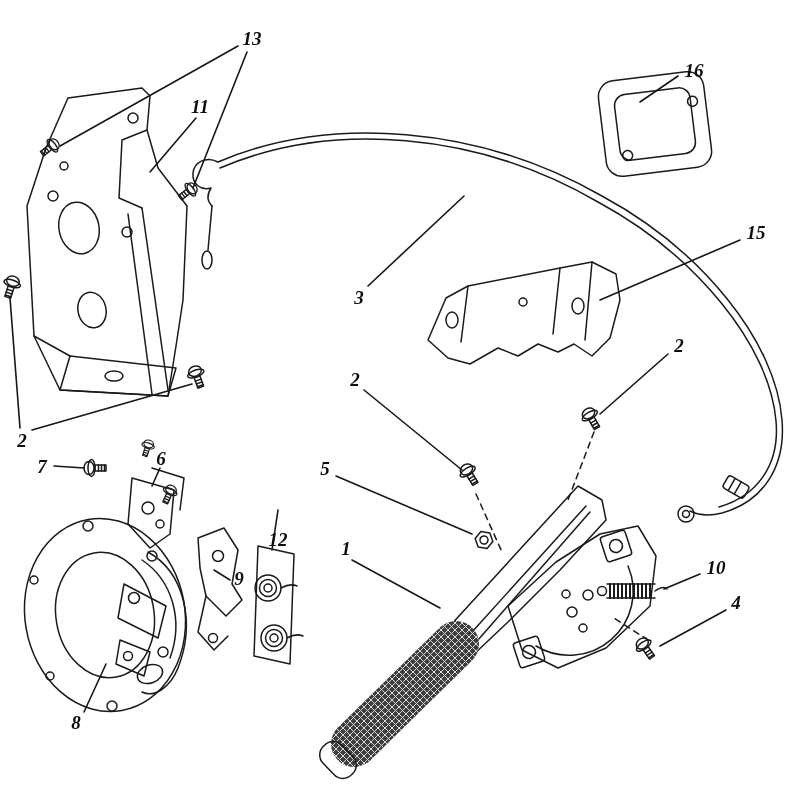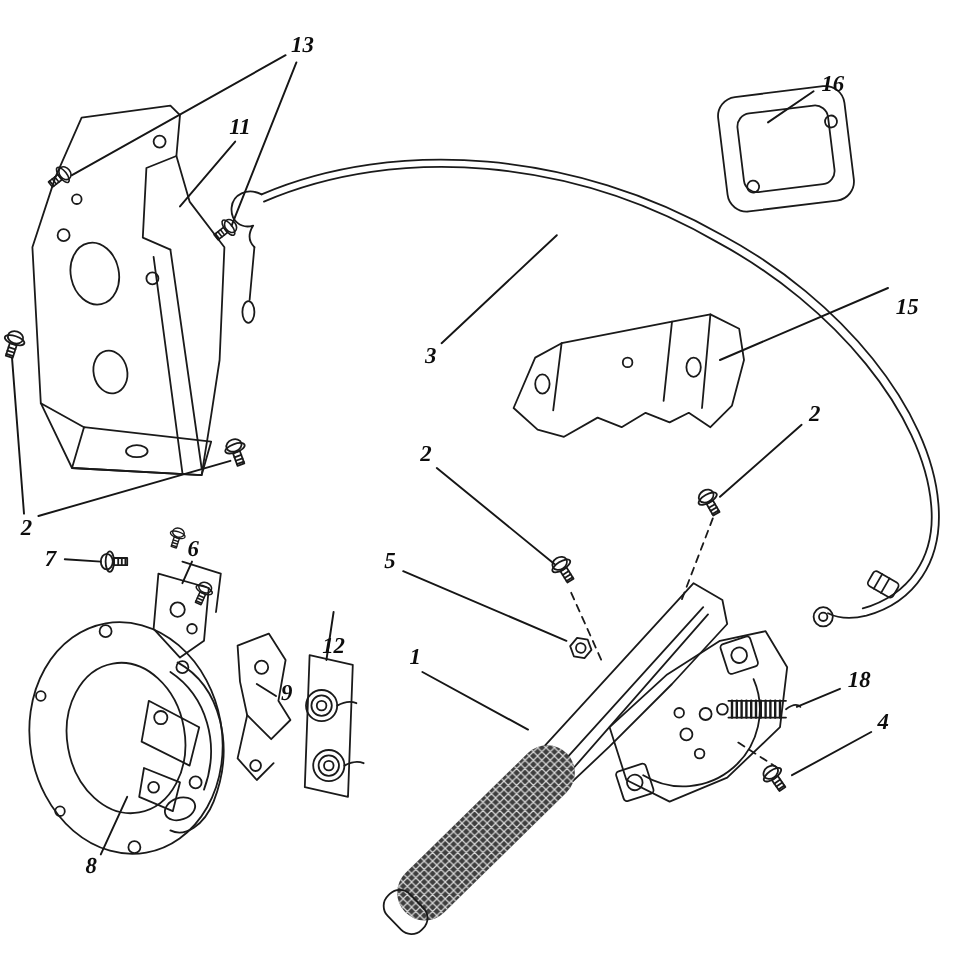--- a/index.html
+++ b/index.html
@@ -215,28 +215,28 @@
         <line x1="726" y1="610" x2="660" y2="646"></line>
         <line x1="84" y1="712" x2="106" y2="664"></line>
       </g>
   </svg>
 
   <div id="callouts">
       <div class="callout" style="left: 252px; top: 38px;">13</div>
       <div class="callout" style="left: 200px; top: 106px;">11</div>
       <div class="callout" style="left: 694px; top: 70px;">16</div>
       <div class="callout" style="left: 359px; top: 297px;">3</div>
-      <div class="callout" style="left: 756px; top: 232px; margin-top: 24px;">15</div>
+      <div class="callout" style="left: 756px; top: 232px;">15</div>
       <div class="callout" style="left: 22px; top: 440px;">2</div>
       <div class="callout" style="left: 42px; top: 466px;">7</div>
       <div class="callout" style="left: 161px; top: 458px;">6</div>
       <div class="callout" style="left: 355px; top: 379px;">2</div>
       <div class="callout" style="left: 679px; top: 345px;">2</div>
       <div class="callout" style="left: 325px; top: 468px;">5</div>
       <div class="callout" style="left: 278px; top: 499px; margin-top: 40px;">12</div>
       <div class="callout" style="left: 239px; top: 578px;">9</div>
       <div class="callout" style="left: 346px; top: 548px;">1</div>
-      <div class="callout" style="left: 716px; top: 567px;">18</div>
+      <div class="callout" style="left: 716px; top: 567px;">10</div>
       <div class="callout" style="left: 736px; top: 602px;">4</div>
       <div class="callout" style="left: 76px; top: 722px;">8</div>
     </div>
 
 </div>
 
 </body></html>

